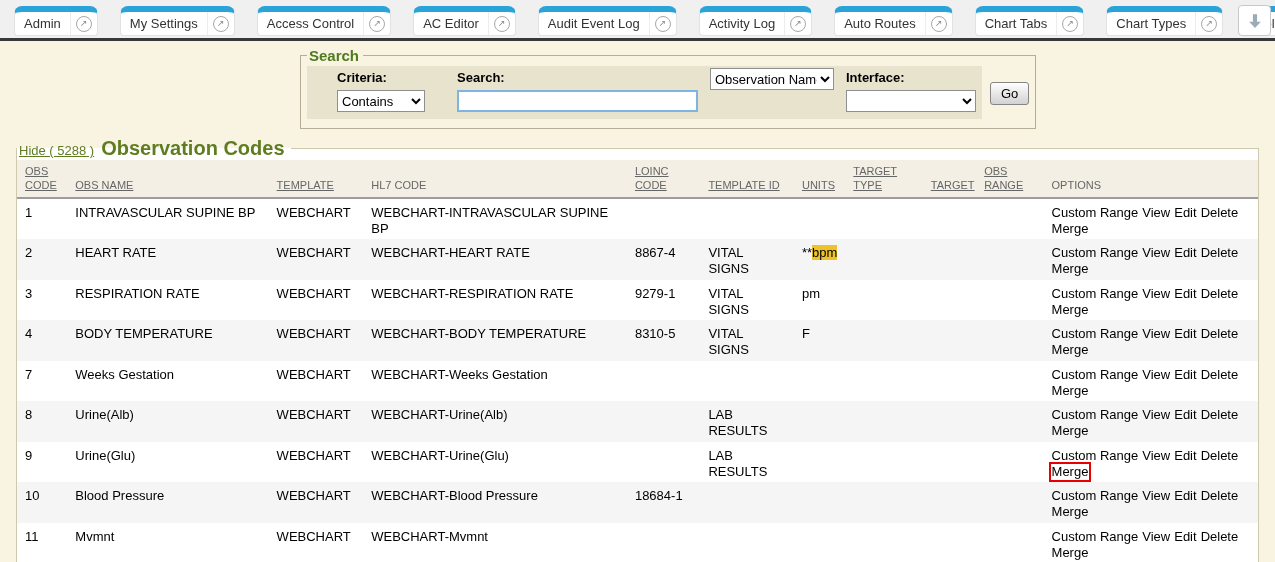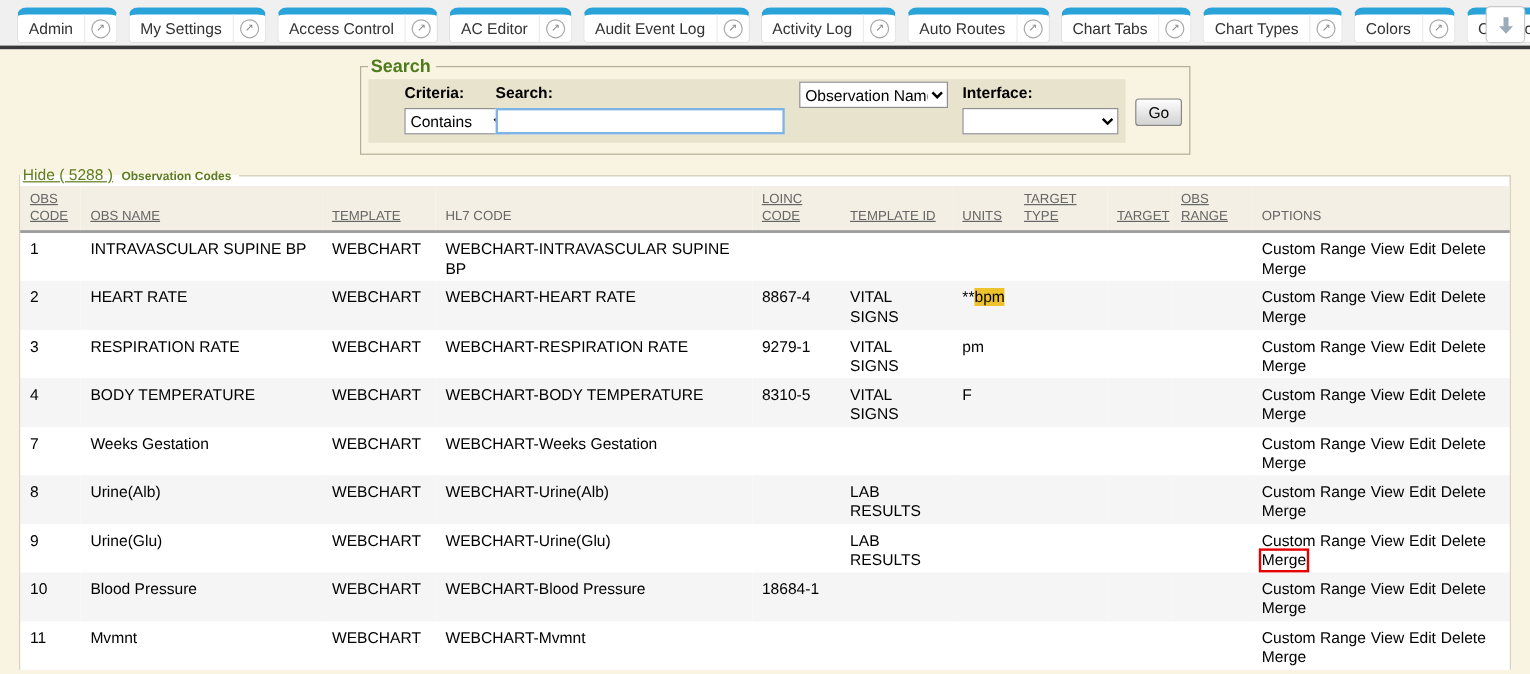--- a/index.html
+++ b/index.html
@@ -8,21 +8,21 @@
     width:1275px; height:562px; overflow:hidden;
     background:#f9f3e2;
     font-family:"Liberation Sans","DejaVu Sans",sans-serif;
     color:#000;
   }
 
   
   .tabstrip {
     position:relative; height:41px; background:#f0f0f0;
     border-bottom:3px solid #383838;
-    display:flex; align-items:flex-start; gap:9px;
+    display:flex; align-items:flex-start; gap:22px;
     padding:6px 0 0 14px; overflow:hidden; white-space:nowrap;
   }
   .tab {
     flex:0 0 auto; display:flex; align-items:center; height:30px;
     background:#fff; border:1px solid #e2e2e2;
     border-top:6px solid #29a3d8; border-radius:8px 8px 4px 4px;
   }
   .tab-label { padding:0 9px; font-size:13px; color:#333; }
   .tab-ext {
     height:100%; display:flex; align-items:center; justify-content:center;
@@ -52,21 +52,21 @@
     border:1px solid #b3ae95; padding:2px 6px 6px 6px;
   }
   fieldset.search-fs legend {
     color:#4e7b1b; font-weight:bold; font-size:15px; padding:0 4px 0 2px;
   }
   .search-grid { display:flex; align-items:flex-start; }
   .search-cols { display:flex; background:#e8e3cd; }
   .scol .slabel { font-weight:bold; font-size:13px; padding:4px 6px 3px 6px; }
   .scol .sctrl  { padding:2px 6px 7px 6px; }
   .scol-criteria  { width:100px;padding-left:24px; }
-  .scol-search    { width:253px; }
+  .scol-search    { width:253px;margin-left:44px; }
   .scol-by        { width:136px; }
   .scol-interface { width:142px; }
   .scol select { font-size:13px; height:22px; background:#fff; border:1px solid #8f8f8f; }
   .scol-criteria select { width:88px; }
   .scol-by select { width:124px; }
   .scol-interface select { width:130px; }
   .scol-search input {
     width:241px; height:22px; border:2px solid #7db4e3;
     font-size:13px; padding:1px 3px; outline:none;
   }
@@ -76,21 +76,21 @@
     border:1px solid #858585; border-radius:3px; cursor:pointer; color:#000;
   }
 
   
   fieldset.table-fs {
     margin:0; padding:0; background:#fff;
     border:1px solid #cfc9ad; border-bottom:none;
   }
   fieldset.table-fs legend { padding:0 6px 0 2px; margin-left:0; background:transparent; }
   .hide-link { color:#5f7d1e; font-size:13px; text-decoration:underline; margin-right:7px; cursor:pointer; }
-  .obs-title { color:#5f7d1e; font-weight:bold; font-size:10px; }
+  .obs-title { color:#5f7d1e; font-weight:bold; font-size:20px; }
 
   table.obs-table { width:100%; border-collapse:collapse; table-layout:fixed; }
   table.obs-table thead th {
     background:#f3efe4; color:#666; font-size:11px; font-weight:normal;
     text-align:left; vertical-align:bottom; padding:5px 8px 4px 8px;
     border-bottom:2px solid #9c9c9c; line-height:1.25;
   }
   th.sortable { text-decoration:underline; cursor:pointer; }
   table.obs-table tbody tr { height:40px; background:#fff; }
   table.obs-table tbody tr.alt { background:#f5f5f5; }

